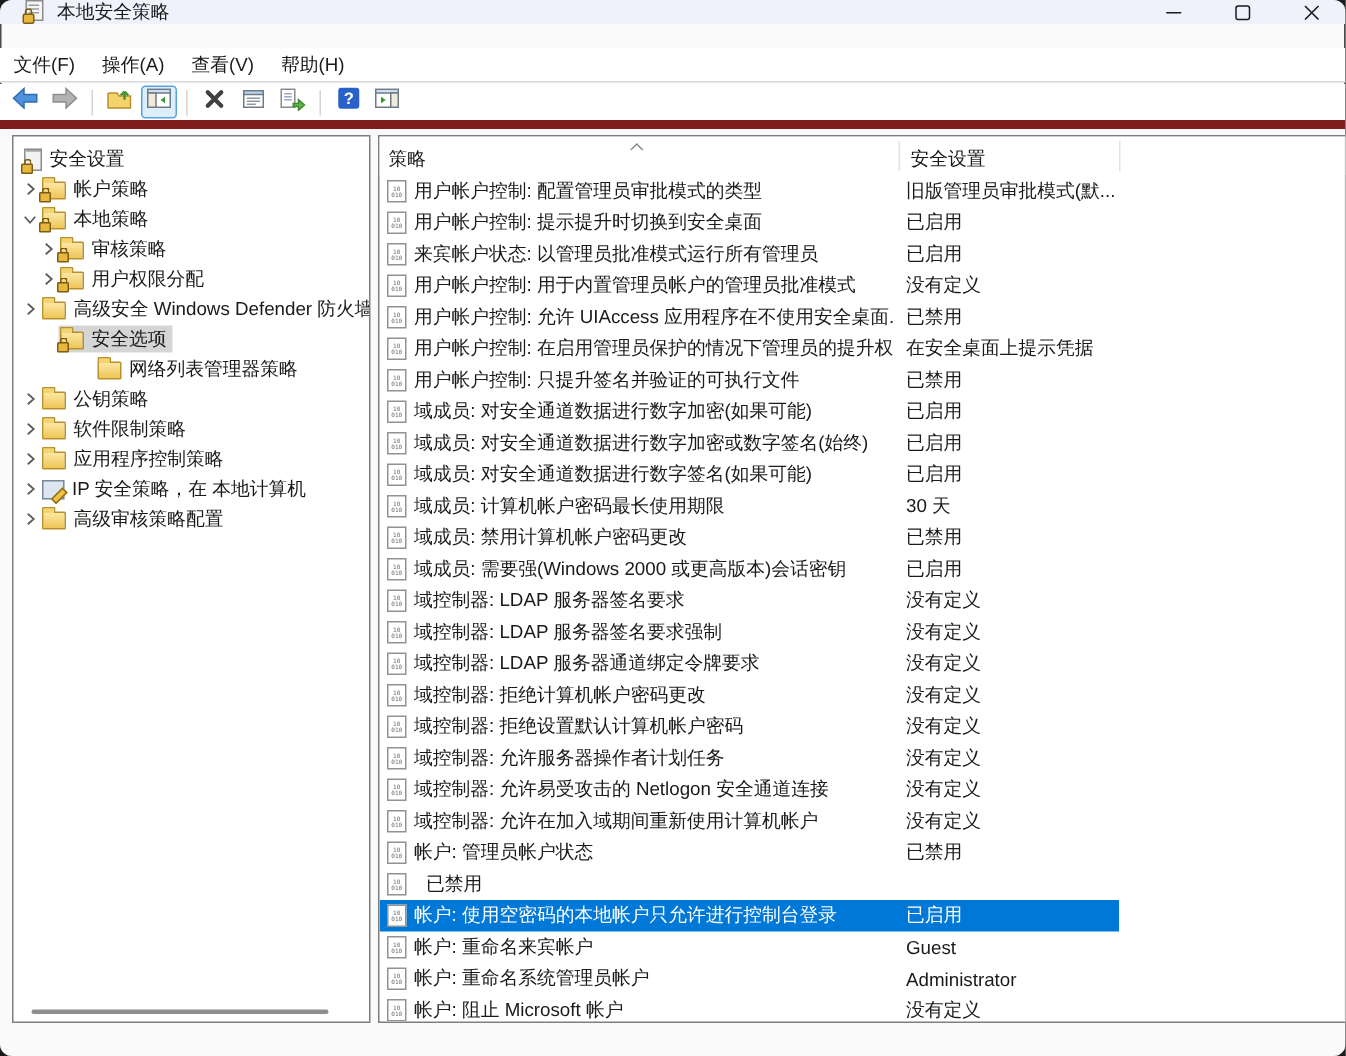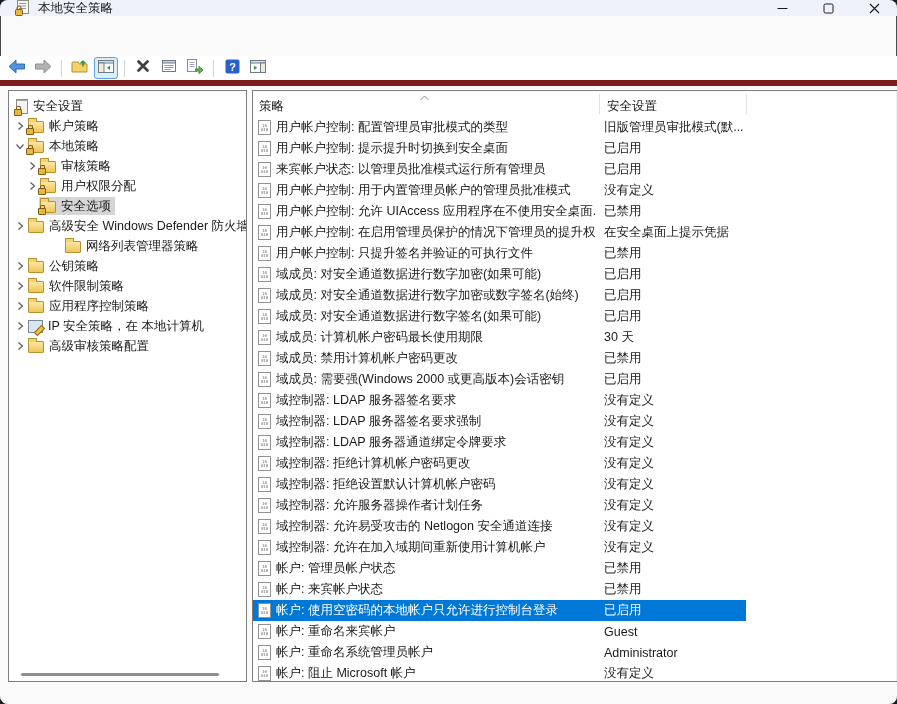--- a/index.html
+++ b/index.html
@@ -95,20 +95,26 @@
           </svg>
       </div>
       <div class="cbtn">
         <svg width="11" height="11">
             <path d="M1 1 L10 10 M10 1 L1 10" stroke="#1a1a1a" stroke-width="1.1"></path>
           </svg>
       </div>
     </div>
   </div>
 
+  <div class="menubar" id="menubar">
+      <div class="menu-item">文件(F)</div>
+      <div class="menu-item">操作(A)</div>
+      <div class="menu-item">查看(V)</div>
+      <div class="menu-item">帮助(H)</div>
+    </div>
 
   <div class="toolbar" id="toolbar">
       <div class="tbtn">
         <span><svg width="18" height="15" viewBox="0 0 18 15">
             <path d="M8 1 L1 7.5 L8 14 V10 H16.5 V5 H8 Z" fill="#4f93dc" stroke="#2f6db3"></path>
           </svg></span>
       </div>
       <div class="tbtn">
         <span><svg width="18" height="15" viewBox="0 0 18 15">
             <path d="M10 1 L17 7.5 L10 14 V10 H1.5 V5 H10 Z" fill="#b3b3b3" stroke="#8e8e8e"></path>
@@ -225,40 +231,40 @@
             <span class="expander">
               <svg width="10" height="10">
                 <path d="M3.5 1.5 L7.5 5 L3.5 8.5" fill="none" stroke="#5c5c5c" stroke-width="1.2"></path>
               </svg>
             </span>
             <span class="node-content">
               <span class="folder">
                 <span class="lock"></span>
               </span>
               <span class="node-label">用户权限分配</span>
+            </span>
+          </div>
+          <div class="tree-row" style="padding-left: 4px;">
+            <span class="expander">
+              <svg width="10" height="10">
+                <path d="M3.5 1.5 L7.5 5 L3.5 8.5" fill="none" stroke="#5c5c5c" stroke-width="1.2"></path>
+              </svg>
+            </span>
+            <span class="node-content">
+              <span class="folder"></span>
+              <span class="node-label">高级安全 Windows Defender 防火墙</span>
             </span>
           </div>
           <div class="tree-row" style="padding-left: 16px;">
             <span class="expander"></span>
             <span class="node-content selected">
               <span class="folder">
                 <span class="lock"></span>
               </span>
               <span class="node-label">安全选项</span>
-            </span>
-          </div>
-          <div class="tree-row" style="padding-left: 4px;">
-            <span class="expander">
-              <svg width="10" height="10">
-                <path d="M3.5 1.5 L7.5 5 L3.5 8.5" fill="none" stroke="#5c5c5c" stroke-width="1.2"></path>
-              </svg>
-            </span>
-            <span class="node-content">
-              <span class="folder"></span>
-              <span class="node-label">高级安全 Windows Defender 防火墙</span>
             </span>
           </div>
           <div class="tree-row" style="padding-left: 4px; gap: 37px;">
             <span class="expander"></span>
             <span class="node-content">
               <span class="folder"></span>
               <span class="node-label">网络列表管理器策略</span>
             </span>
           </div>
           <div class="tree-row" style="padding-left: 4px;">
@@ -507,21 +513,20 @@
               <i>010</i>
             </span>
             <span class="pname">帐户: 管理员帐户状态</span>
             <span class="pvalue">已禁用</span>
           </div>
           <div class="lrow">
             <span class="picon">
               <i>10</i>
               <i>010</i>
             </span>
-            <span class="pname">帐户: 来宾帐户状态</span>
             <span class="pvalue">已禁用</span>
           </div>
           <div class="lrow selected">
             <span class="picon">
               <i>10</i>
               <i>010</i>
             </span>
             <span class="pname">帐户: 使用空密码的本地帐户只允许进行控制台登录</span>
             <span class="pvalue">已启用</span>
           </div>

